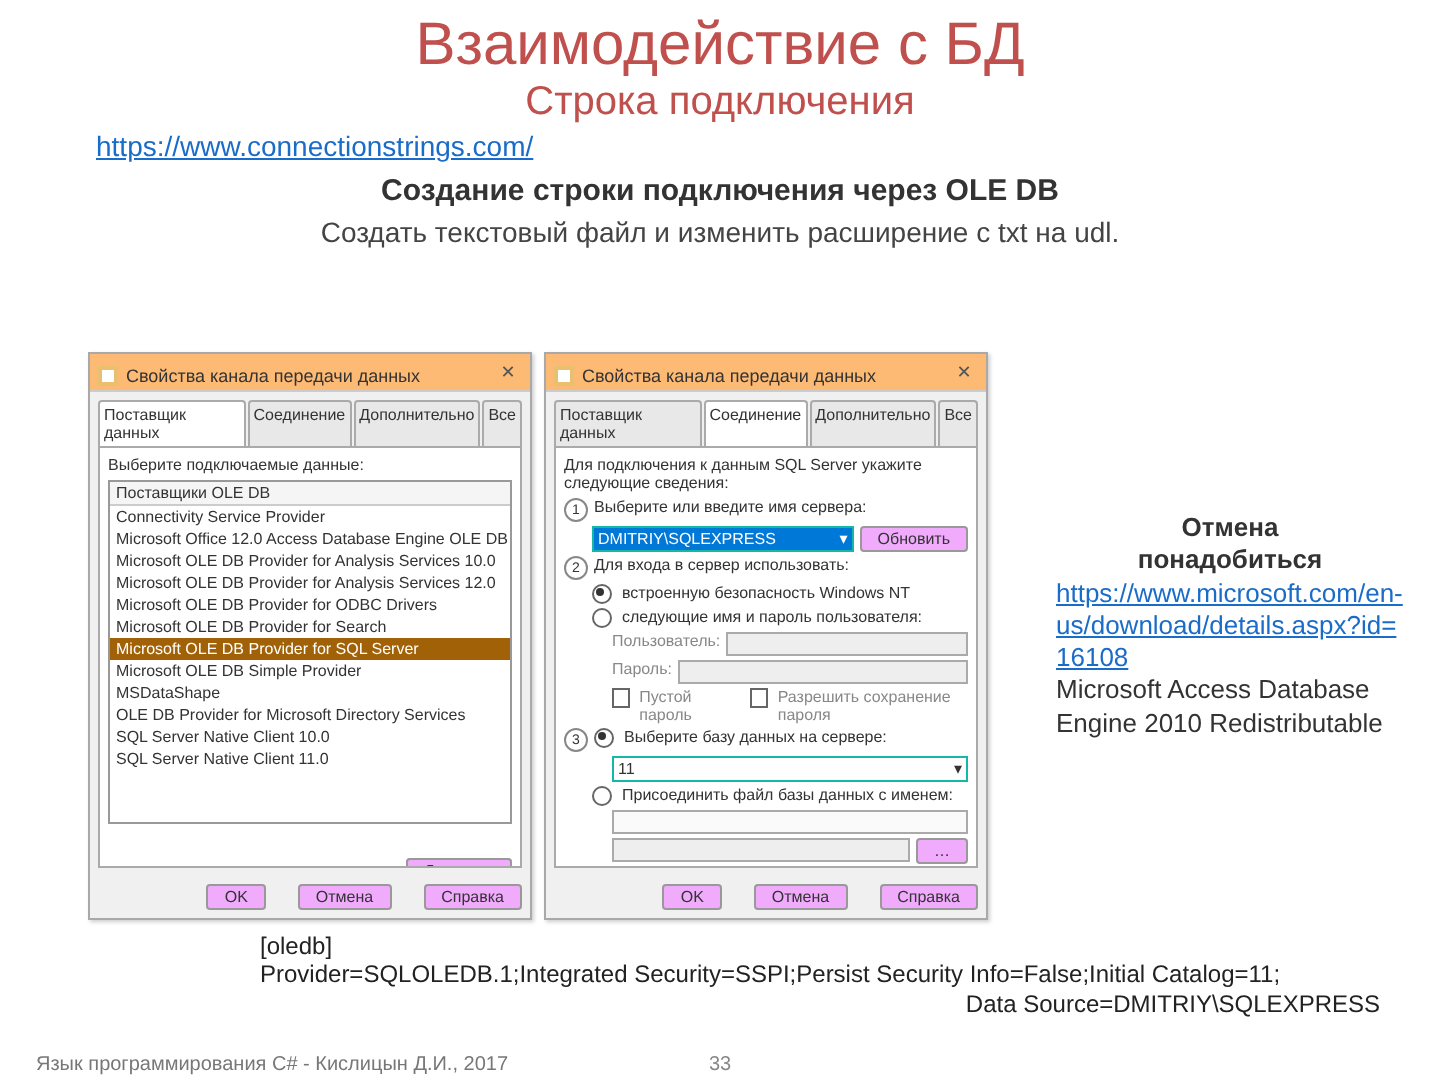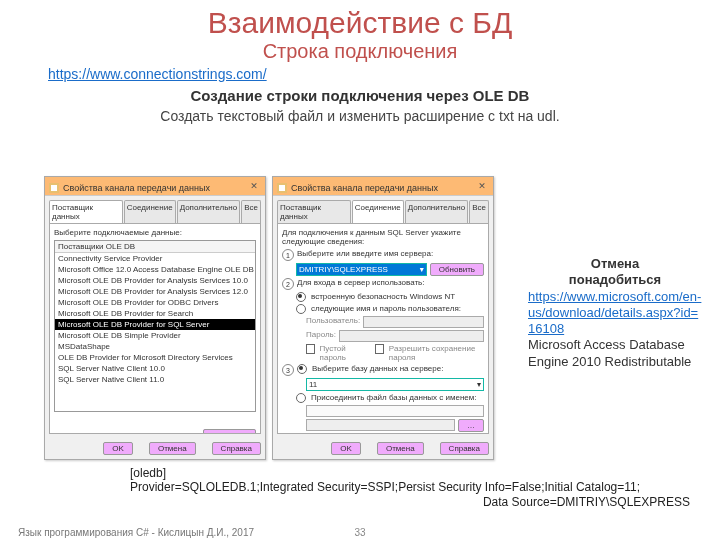--- a/index.html
+++ b/index.html
@@ -15,21 +15,21 @@
   .dlg-title .icon{width:10px;height:10px;margin-right:4px;display:inline-block}
   .dlg-title .close{margin-left:auto;width:14px;height:14px;display:flex;align-items:center;justify-content:center;color:#555}
   .tabs{display:flex;padding:4px 4px 0 4px;gap:1px}
   .tab{padding:2px 2px;border:1px solid #aaa;border-bottom:none;background:#e8e8e8;font-size:8px;border-radius:2px 2px 0 0}
   .tab.active{background:#fff}
   .tabpage{flex:1;margin:0 4px 4px 4px;background:#fff;border:1px solid #aaa;padding:4px;overflow:hidden}
   .tabtext{font-size:8px;margin-bottom:3px}
   .listbox{border:1px solid #999;height:170px;overflow:hidden;font-size:8px}
   .listhdr{background:#f5f5f5;border-bottom:1px solid #ccc;padding:1px 3px}
   .listitem{padding:1px 3px;white-space:nowrap}
-  .listitem.sel{background:#000000;color:#fff}
+  .listitem.sel{background:#a16207;color:#fff}
   .dlg-btns{display:flex;justify-content:flex-end;gap:16px;padding:4px;background:#f0f0f0}
   .btn{border:1px solid #999;background:#f0abfc;padding:1px 8px;font-size:8px;border-radius:2px}
   .formrow{display:flex;align-items:flex-start;gap:3px;margin:2px 0;font-size:8px}
   .formrow .num{background:#fff;border:1px solid #888;border-radius:50%;width:10px;height:10px;display:flex;align-items:center;justify-content:center;font-size:7px}
   .combo{border:1px solid #14b8a6;background:#fff;padding:0 2px;height:11px;display:flex;align-items:center;flex:1;font-size:8px}
   .combo.sel{background:#0078d7;color:#fff}
   .txtin{border:1px solid #aaa;background:#fafafa;height:10px;flex:1}
   .txtin.dis{background:#eee}
   .radio,.chk{width:8px;height:8px;border:1px solid #666;display:inline-block;margin-right:2px}
   .radio{border-radius:50%}

